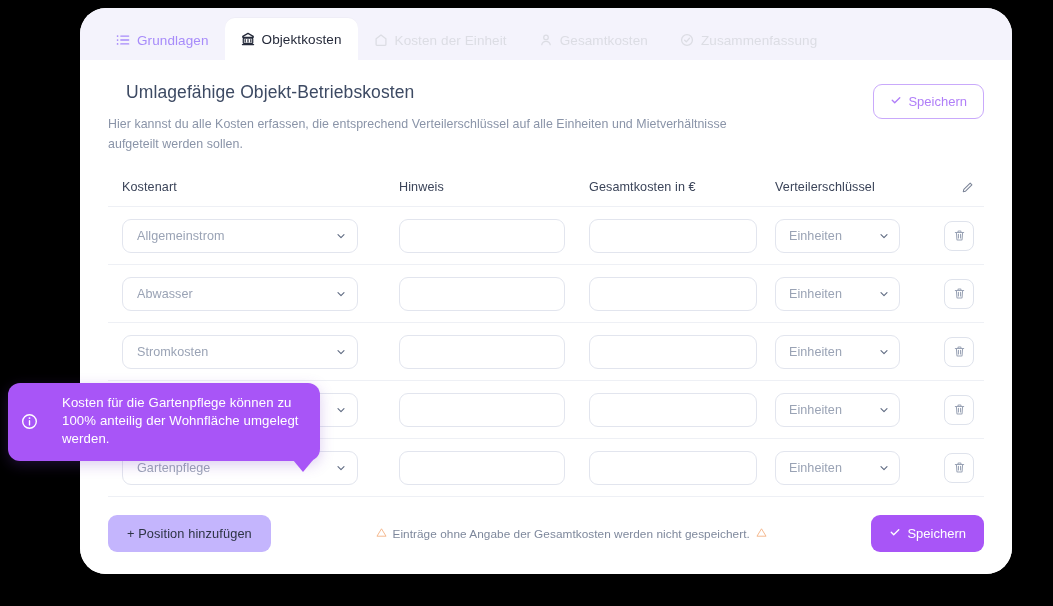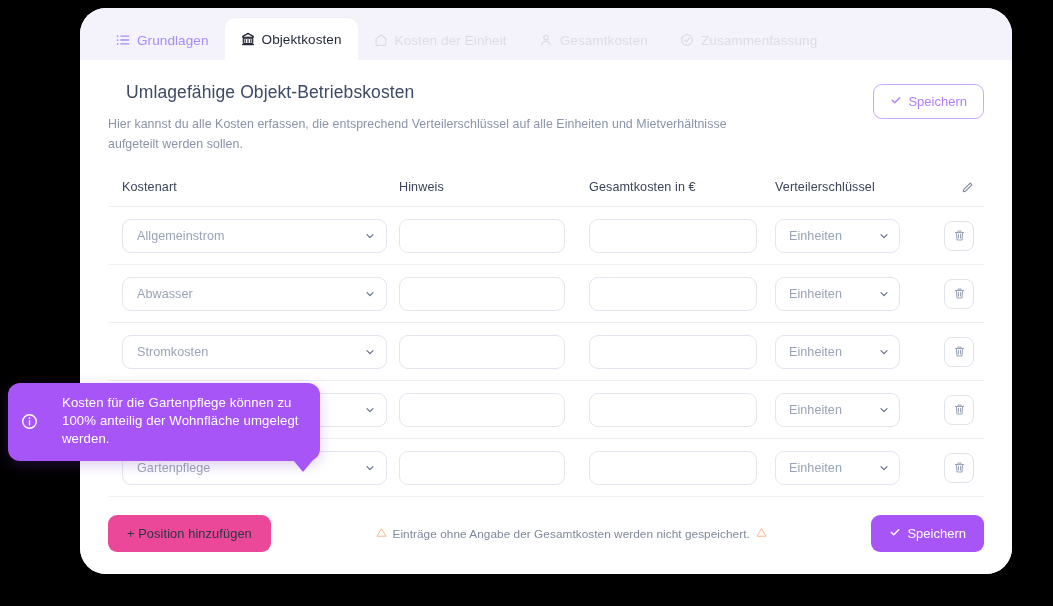--- a/index.html
+++ b/index.html
@@ -173,21 +173,21 @@
     font-size: 12.6px;
     color: #9aa3b5;
     flex: 1;
     letter-spacing: .05px;
     white-space: nowrap;
     overflow: hidden;
   }
   .select-field .chev { margin-left: 8px; display: inline-flex; }
   .select-field .chev svg { stroke: #5f6b82; fill: none; }
 
-  .sel-kostenart { width: 265px; gap: 35px; }
+  .sel-kostenart { width: 236px; gap: 35px; }
   .sel-vs { width: 125px; padding: 0 9px 0 13px; gap: 27px; }
 
   .text-field {
     height: 34px;
     border: 1px solid #e2e5ee;
     border-radius: 9px;
     background: #ffffff;
     width: 166px;
     padding: 0 10px;
     font-size: 12.6px;
@@ -222,21 +222,21 @@
 
   
   .footer {
     display: flex;
     align-items: center;
     justify-content: space-between;
     padding: 18px 0 0 0;
   }
 
   .btn-add {
-    background: #ec4899;
+    background: #c4b5fd;
     border: none;
     border-radius: 9px;
     color: #2d3445;
     font-size: 12.8px;
     padding: 11px 19px;
     cursor: pointer;
     font-family: inherit;
     letter-spacing: .1px;
   }
 

